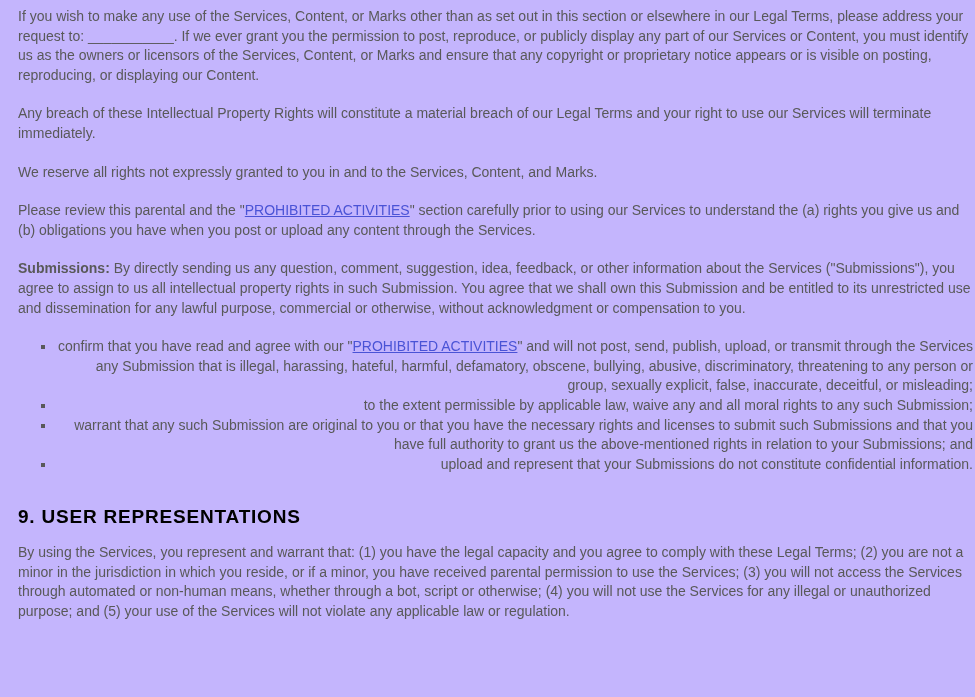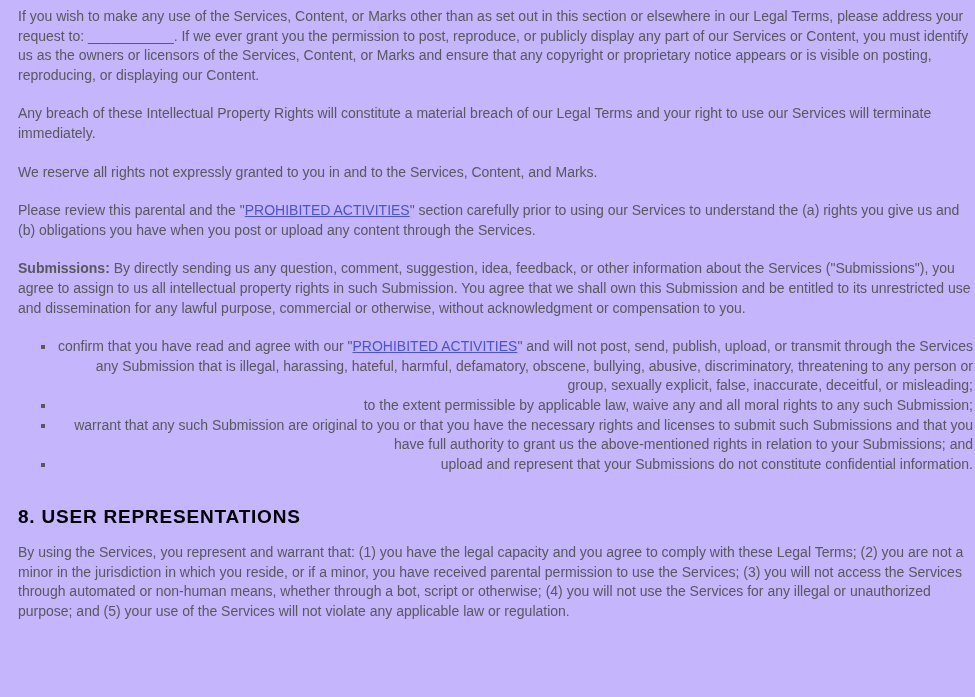--- a/index.html
+++ b/index.html
@@ -76,17 +76,17 @@
 
 
   <ul class="bullet-list">
     <li><span>confirm that you have read and agree with our "</span><a class="doc-link">PROHIBITED ACTIVITIES</a><span>" and will not post, send, publish, upload, or transmit through the Services any Submission that is illegal, harassing, hateful, harmful, defamatory, obscene, bullying, abusive, discriminatory, threatening to any person or group, sexually explicit, false, inaccurate, deceitful, or misleading;</span></li>
     <li>to the extent permissible by applicable law, waive any and all moral rights to any such Submission;</li>
     <li>warrant that any such Submission are original to you or that you have the necessary rights and licenses to submit such Submissions and that you have full authority to grant us the above-mentioned rights in relation to your Submissions; and</li>
     <li>upload and represent that your Submissions do not constitute confidential information.</li>
   </ul>
 
 
-  <h2 class="section-heading">8. USER REPRESENTATIONS</h2>
+  <h2 class="section-heading">9. USER REPRESENTATIONS</h2>
 
   <p>By using the Services, you represent and warrant that: (1) you have the legal capacity and you agree to comply with these Legal Terms; (2) you are not a minor in the jurisdiction in which you reside, or if a minor, you have received parental permission to use the Services; (3) you will not access the Services through automated or non-human means, whether through a bot, script or otherwise; (4) you will not use the Services for any illegal or unauthorized purpose; and (5) your use of the Services will not violate any applicable law or regulation.</p>
 
 </div>
 
 </body></html>

